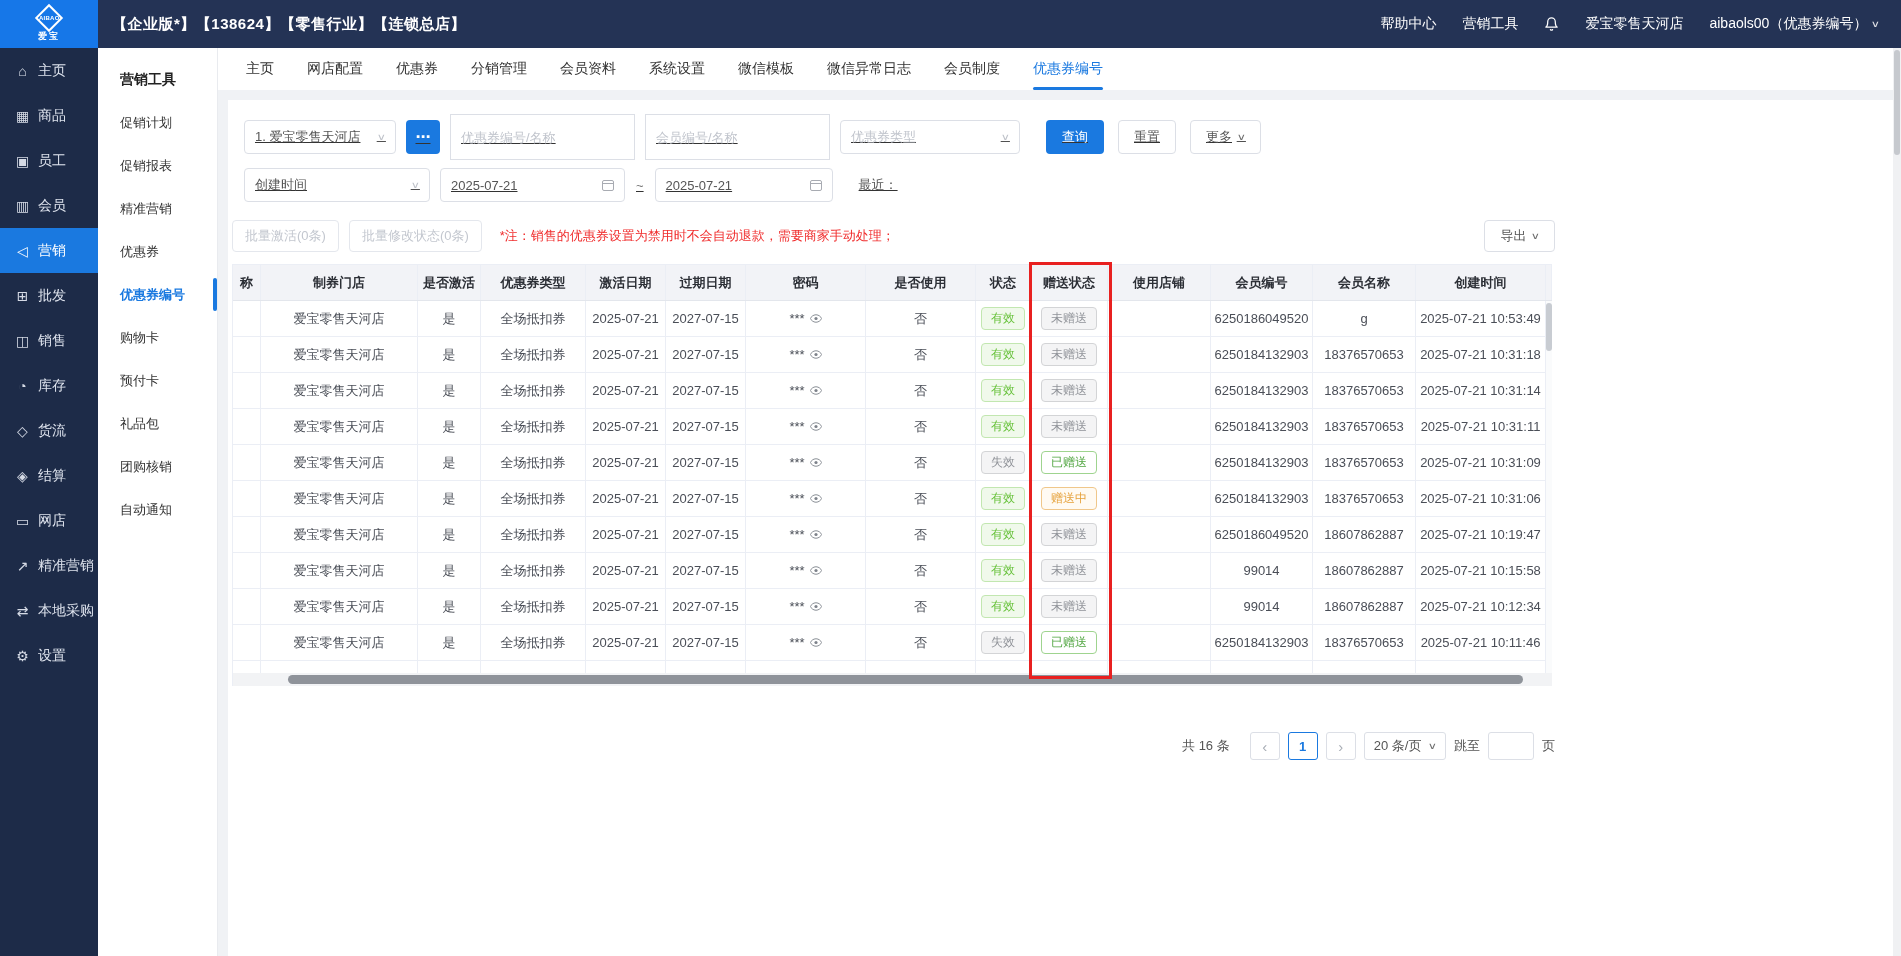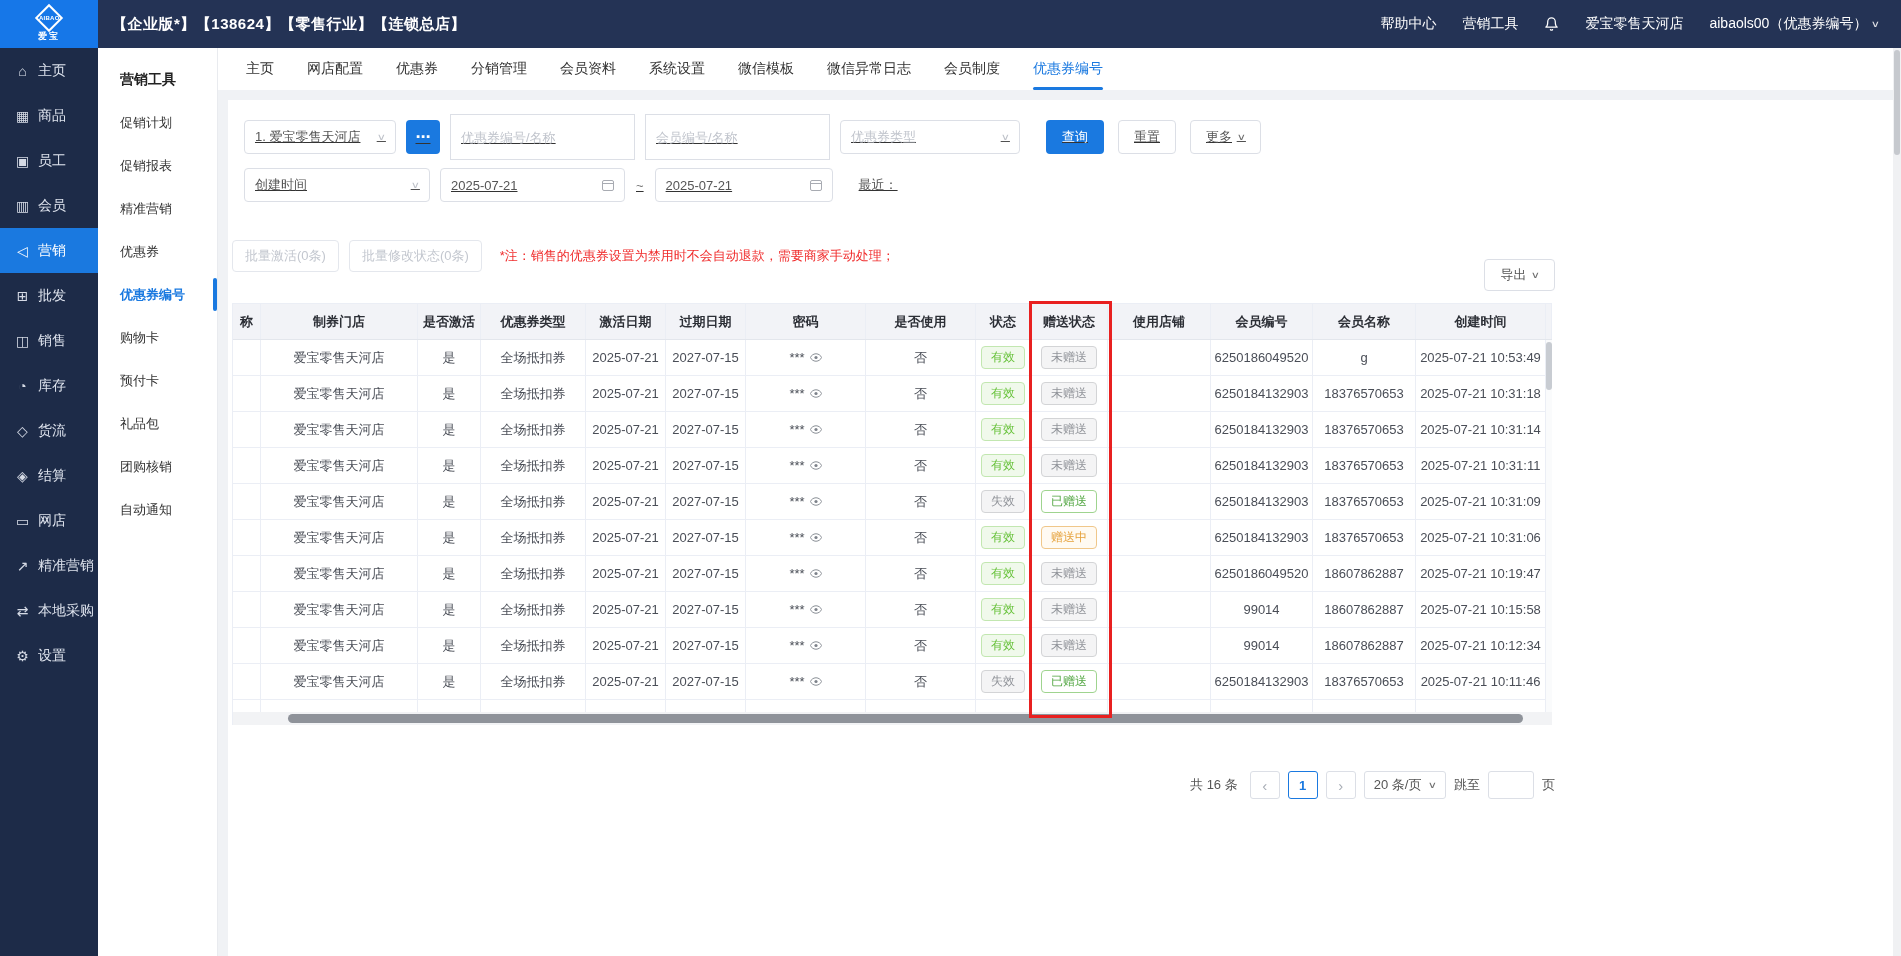--- a/index.html
+++ b/index.html
@@ -61,42 +61,42 @@
   .pill { border-radius:17px; width:60px; justify-content:center; }
   .tilde { color:#777; margin:0 1px; }
   .recent-label { color:#555; margin-left:16px; }
   .cal-icon { width:12px; height:11px; border:1px solid #a8abb2; border-radius:2px; position:relative; margin-left:auto; }
   .cal-icon::before { content:""; position:absolute; top:2px; left:0; right:0; height:1px; background:#a8abb2; }
 
   
   .toolbar { margin-top:18px; display:flex; align-items:center; width:1327px; padding-left:4px; }
   .btn-disabled { height:32px; padding:0 12px; background:#fff; border:1px solid #e4e7ed; border-radius:4px; color:#c3c7cf; font-size:13px; margin-right:10px; cursor:not-allowed; display:flex; align-items:center; font-family:inherit; }
   .note { color:#f02d2d; font-size:13px; margin-left:8px; }
-  .btn-export { margin-left:auto; height:32px;margin-top:39px; }
+  .btn-export { margin-left:auto; height:32px; }
 
   
   .table-wrap { position:relative; width:1320px; margin:12px 0 0 4px; border-left:1px solid #ebeef5; border-top:1px solid #ebeef5; }
   .thead { display:flex; width:1319px; height:36px; background:#f2f3f7; border-bottom:1px solid #e3e6ec; }
   .cell { border-right:1px solid #ebeef5; display:flex; align-items:center; justify-content:center; height:100%; overflow:hidden; white-space:nowrap; }
   .th { font-size:13px; font-weight:bold; color:#2c2f36; cursor:pointer; }
   .th-filler { width:6px; border-right:1px solid #ebeef5; }
   .tr { display:flex; width:1313px; height:36px; border-bottom:1px solid #ebeef5; background:#fff; }
   .td { font-size:13px; color:#4a4e57; gap:3px; }
   .tr.partial { height:12px; border-bottom:none; overflow:hidden; }
   .badge { display:inline-block; padding:3px 9px; font-size:12px; line-height:1.2; border-radius:4px; border:1px solid transparent; }
   .eye { display:inline-flex; align-items:center; cursor:pointer; margin-left:2px; }
   .vscroll { position:absolute; top:36px; right:0; width:6px; height:372px; background:#fafbfc; }
   .vthumb { position:absolute; top:2px; left:0; width:6px; height:48px; background:#c8ccd2; border-radius:3px; }
   .hscroll { position:relative; width:1319px; height:13px; background:#f2f3f5; }
   .hthumb { position:absolute; top:2px; left:55px; width:1235px; height:9px; background:#8f939a; border-radius:5px; cursor:grab; }
   .hl-box { position:absolute; top:-3px; left:796px; width:83px; height:417px; border:3px solid #e82020; pointer-events:none; z-index:5; }
 
   
   .pager { display:flex; align-items:center; justify-content:flex-end; gap:8px; width:1327px; margin-top:46px; font-size:13px; color:#555; }
-  .pg-total { margin-right:4px; }
+  .pg-total { margin-right:12px; }
   .pg-btn { width:30px; height:28px; border:1px solid #dcdfe6; border-radius:3px; background:#fff; display:flex; align-items:center; justify-content:center; color:#a8adb5; font-size:15px; cursor:pointer; }
   .pg-cur { width:30px; height:28px; border:1px solid #1a79e0; border-radius:3px; background:#fff; display:flex; align-items:center; justify-content:center; color:#1a79e0; font-weight:bold; cursor:pointer; }
   .pg-size { height:28px; border:1px solid #dcdfe6; border-radius:3px; background:#fff; display:flex; align-items:center; gap:8px; padding:0 9px; cursor:pointer; }
   .pg-jump-input { width:46px; height:28px; border:1px solid #dcdfe6; border-radius:3px; outline:none; padding:0 6px; font-family:inherit; }
 
   
   .page-scroll { position:absolute; top:48px; right:0; width:8px; bottom:0; background:#f0f1f3; z-index:30; }
   .page-thumb { position:absolute; top:2px; left:1px; width:6px; height:105px; background:#c6c9ce; border-radius:3px; cursor:grab; }
 </style>
 </head>

